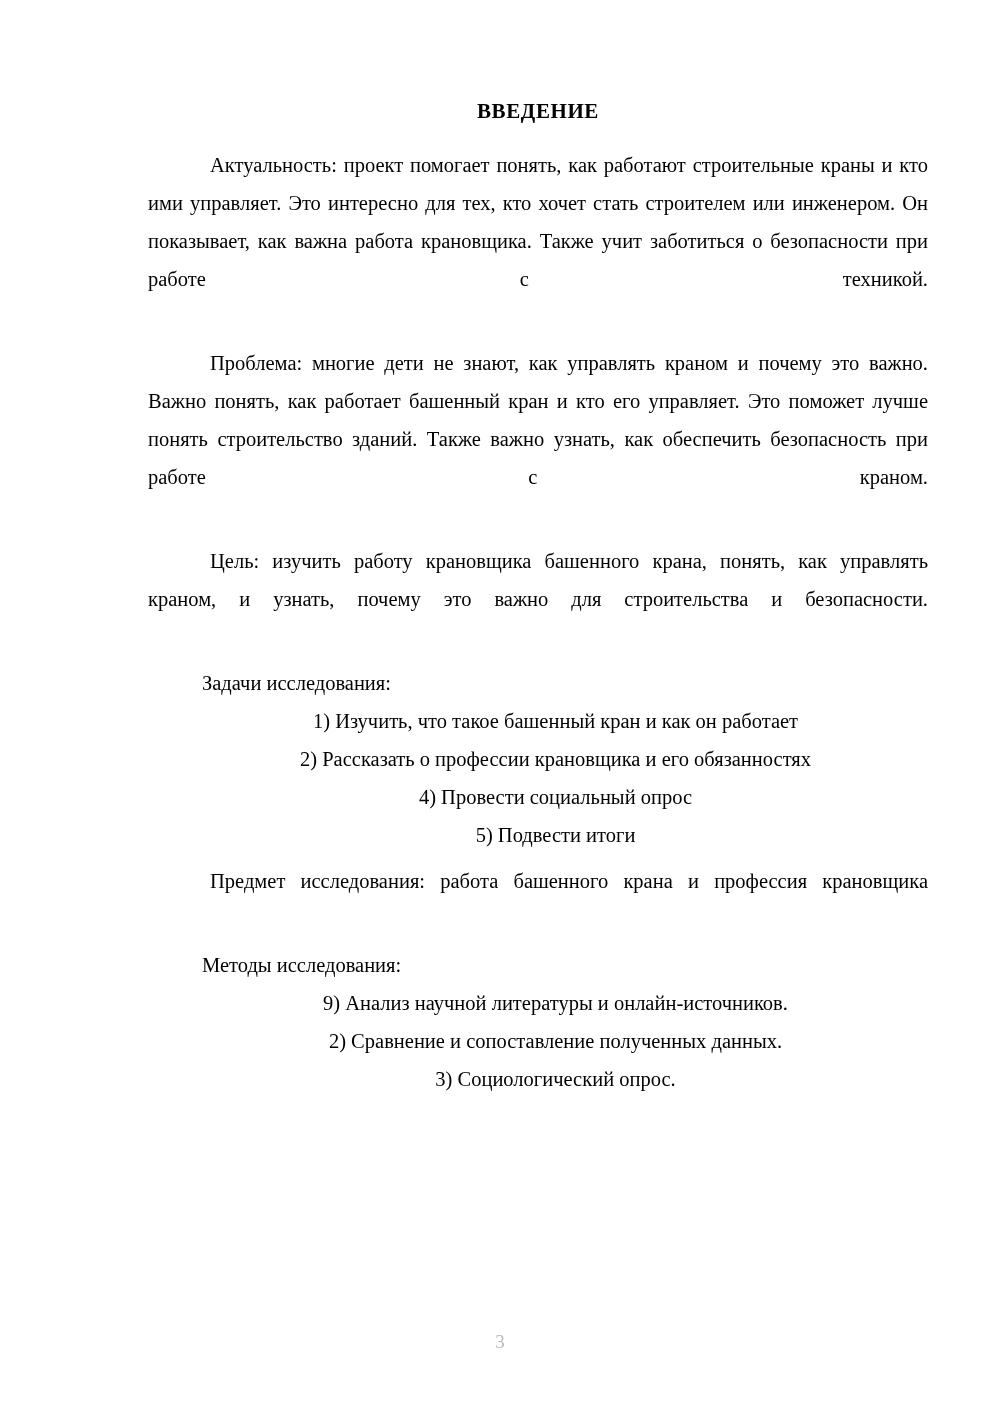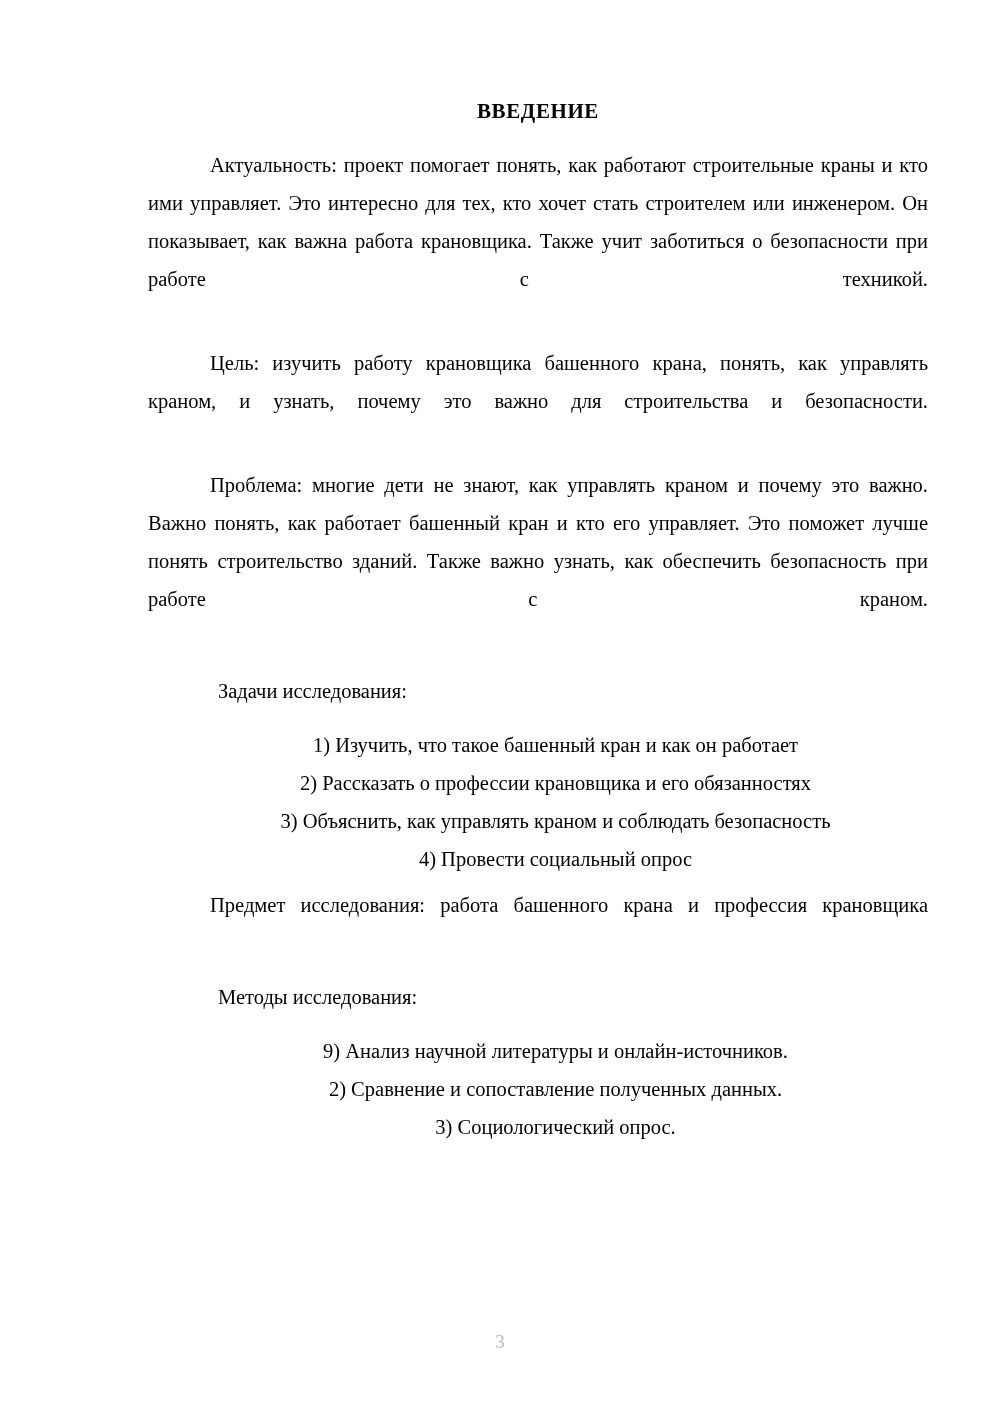--- a/index.html
+++ b/index.html
@@ -59,21 +59,21 @@
     display: inline-block;
     width: 100%;
   }
 
   
   .lead {
     font-size: 20.5px;
     line-height: 38px;
     text-align: left;
     text-indent: 62px;
-    margin: 16px;
+    margin: 0;
     white-space: nowrap;
   }
 
   
   .list-item {
     font-size: 20.5px;
     line-height: 38px;
     text-align: center;
     margin: 0;
     padding-left: 35px;
@@ -98,34 +98,34 @@
 <div class="page">
 
   <div class="content">
 
     <h1 class="doc-title">ВВЕДЕНИЕ</h1>
 
     <div class="spacer-after-title"></div>
 
     <p class="para">Актуальность: проект помогает понять, как работают строительные краны и кто ими управляет. Это интересно для тех, кто хочет стать строителем или инженером. Он показывает, как важна работа крановщика. Также учит заботиться о безопасности при работе с техникой.</p>
 
+    <p class="para">Проблема: многие дети не знают, как управлять краном и почему это важно. Важно понять, как работает башенный кран и кто его управляет. Это поможет лучше понять строительство зданий. Также важно узнать, как обеспечить безопасность при работе с краном.</p>
+
     <p class="para">Цель: изучить работу крановщика башенного крана, понять, как управлять краном, и узнать, почему это важно для строительства и безопасности.</p>
-
-    <p class="para">Проблема: многие дети не знают, как управлять краном и почему это важно. Важно понять, как работает башенный кран и кто его управляет. Это поможет лучше понять строительство зданий. Также важно узнать, как обеспечить безопасность при работе с краном.</p>
 
     <p class="lead">Задачи исследования:</p>
 
     <p class="list-item">1) Изучить, что такое башенный кран и как он работает</p>
 
     <p class="list-item">2) Рассказать о профессии крановщика и его обязанностях</p>
 
-    <p class="list-item">3) Объяснить, как управлять краном и соблюдать безопасность</p>
 
     <p class="list-item">4) Провести социальный опрос</p>
 
+    <p class="list-item">5) Подвести итоги</p>
 
 
     <p class="para">Предмет исследования: работа башенного крана и профессия крановщика</p>
 
 
     <p class="lead">Методы исследования:</p>
 
     <p class="list-item">9) Анализ научной литературы и онлайн-источников.</p>
 
     <p class="list-item">2) Сравнение и сопоставление полученных данных.</p>

